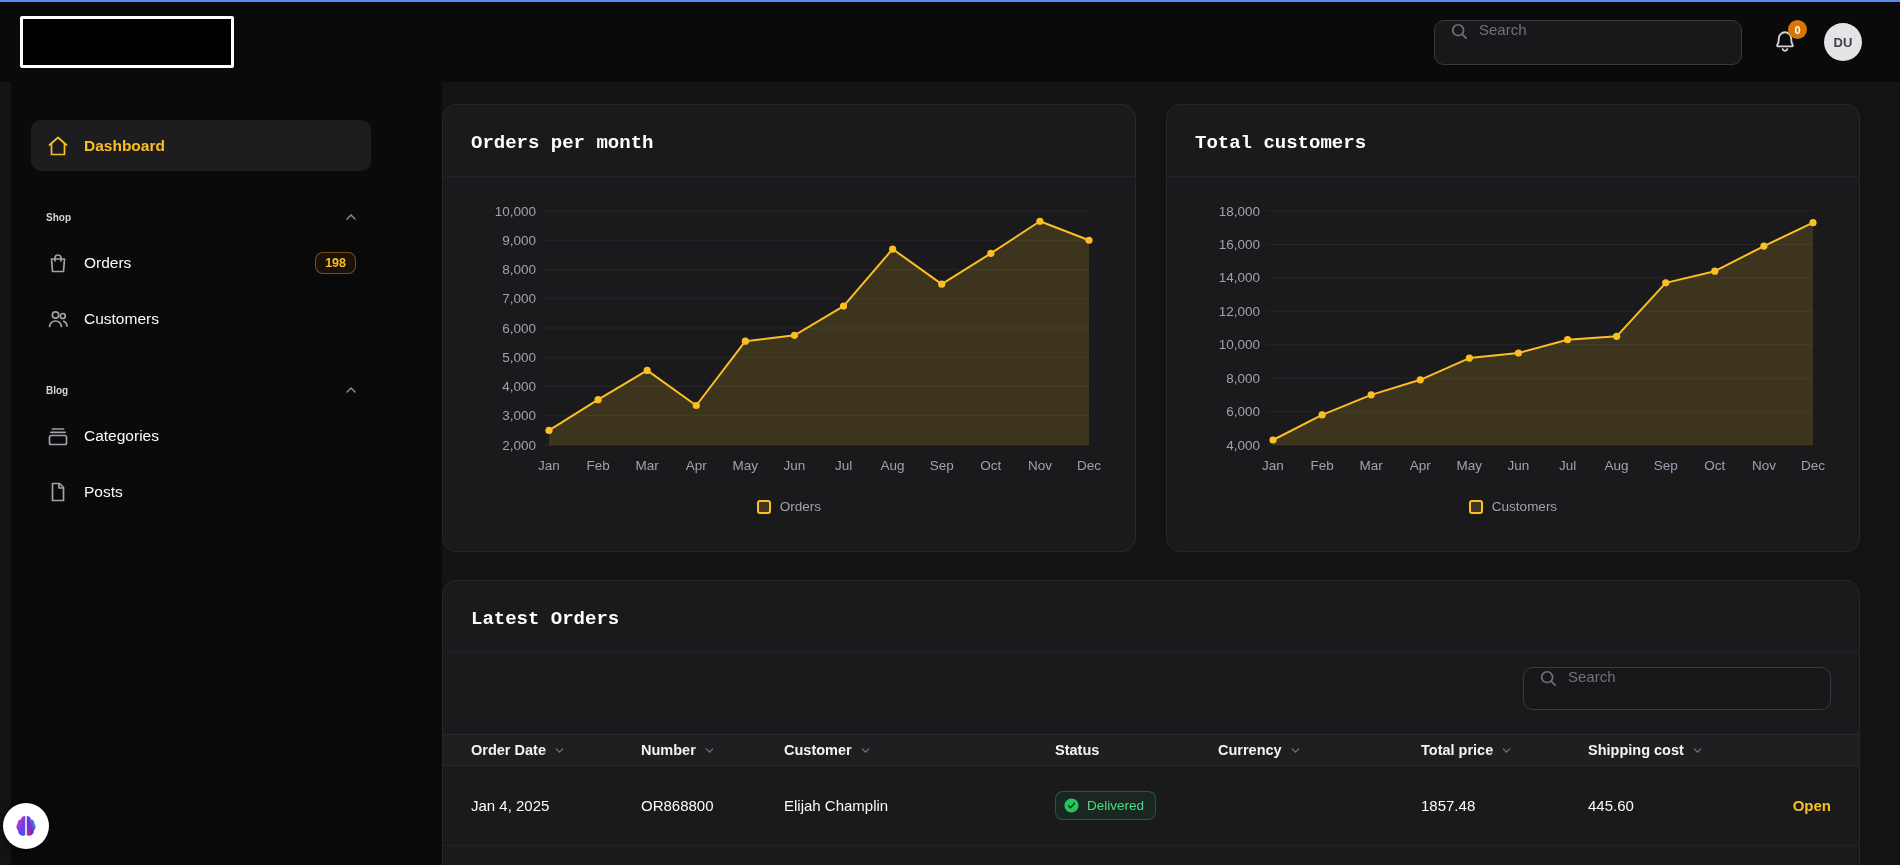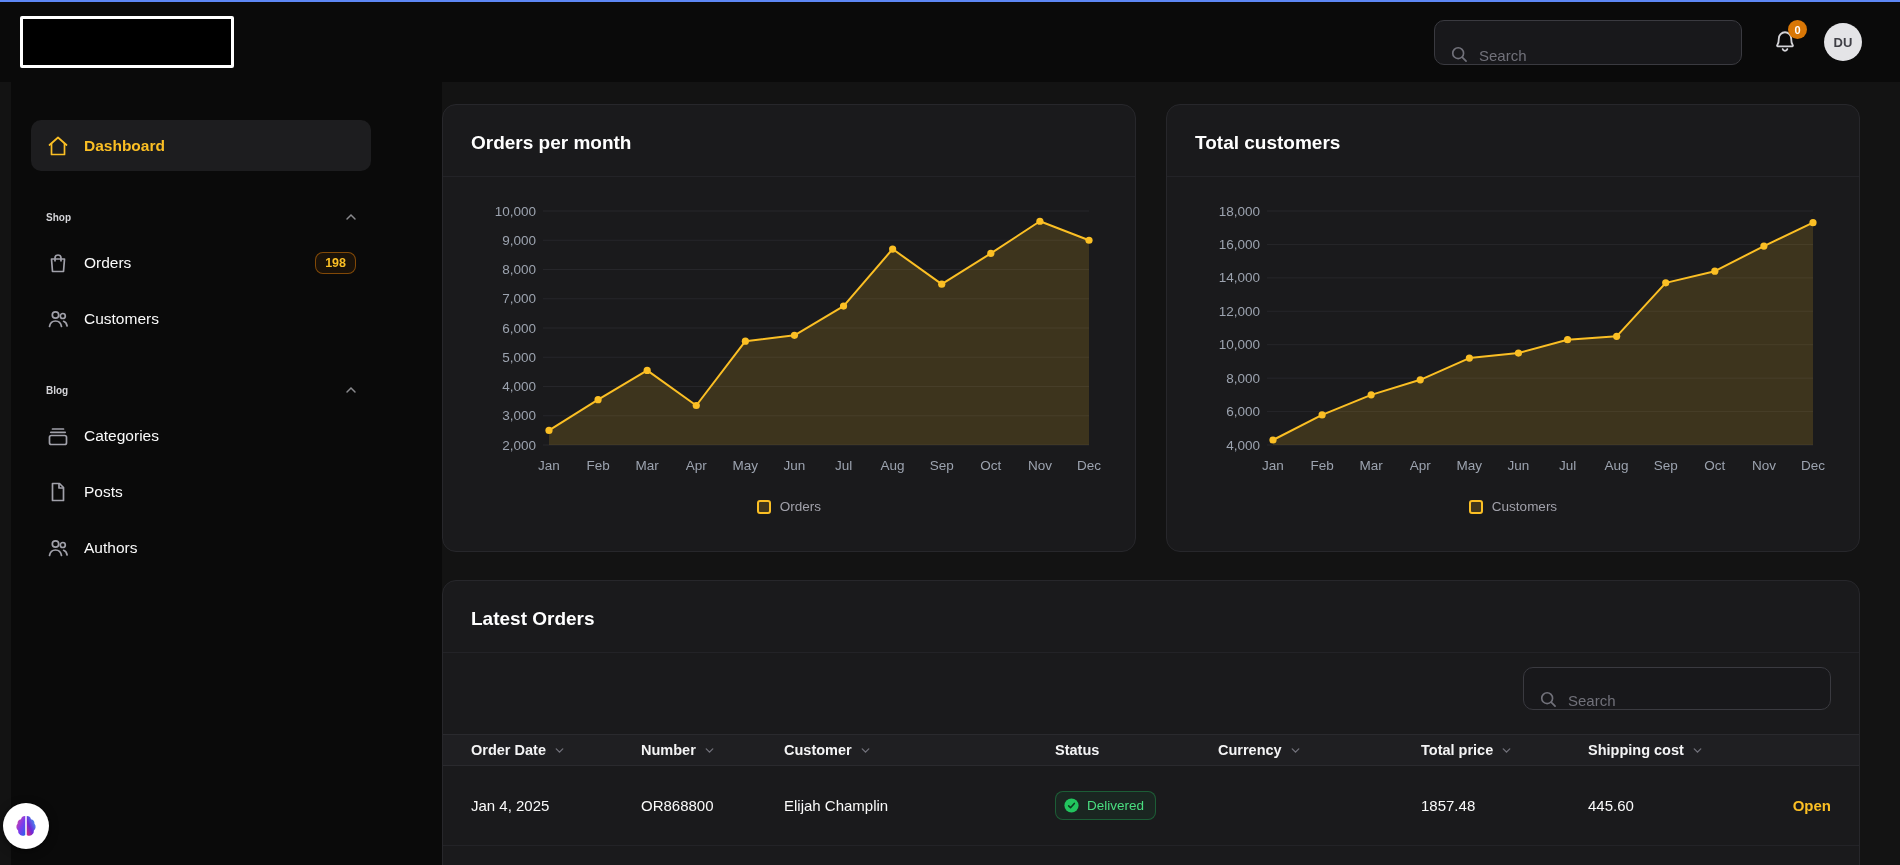--- a/index.html
+++ b/index.html
@@ -16,21 +16,21 @@
     font-family:"Liberation Sans",sans-serif;color:var(--txt);}
 
   
   .top-accent{position:absolute;top:0;left:0;width:1900px;height:2px;background:#5d87f5;z-index:30;}
 
   
   .topbar{position:absolute;top:2px;left:0;width:1900px;height:80px;background:var(--bg-rail);
     display:flex;align-items:center;padding:0 38px 0 20px;z-index:20;}
   .logo{width:214px;height:52px;background:#000;border:3px solid #fff;border-radius:2px;cursor:pointer;}
   .topbar-spacer{flex:1;}
-  .search-box{display:flex;align-items:flex-end;gap:10px;background:#18181b;border:1px solid #3a3a40;
+  .search-box{display:flex;align-items:flex-start;gap:10px;background:#18181b;border:1px solid #3a3a40;
     border-radius:10px;padding:0 14px;}
   .search-box input{background:transparent;border:none;outline:none;color:#e4e4e7;font-size:15px;
     font-family:"Liberation Sans",sans-serif;width:100%;}
   .search-box input::placeholder{color:#71717a;}
   .topbar .search-box{width:308px;height:45px;margin-right:30px;}
   .bell-wrap{position:relative;margin-right:26px;cursor:pointer;display:flex;align-items:center;}
   .bell-badge{position:absolute;top:-9px;right:-9px;min-width:19px;height:19px;border-radius:10px;
     background:#d97706;color:#fff;font-size:11px;font-weight:bold;display:flex;align-items:center;
     justify-content:center;padding:0 4px;}
   .avatar{width:38px;height:38px;border-radius:50%;background:#e4e4e7;color:#3f3f46;font-weight:bold;
@@ -50,21 +50,21 @@
   .group-head{display:flex;align-items:center;justify-content:space-between;padding:0 12px 0 15px;
     margin:38px 0 12px 0;color:#d4d4d8;font-size:10px;font-weight:bold;cursor:pointer;}
   .nav-list{display:flex;flex-direction:column;gap:5px;}
 
   
   .main{position:absolute;top:82px;left:442px;width:1458px;height:783px;overflow:hidden;
     padding:22px 40px 0 0;background:var(--bg-page);}
   .charts-row{display:flex;gap:30px;}
   .card{background:var(--bg-card);border:1px solid var(--border);border-radius:14px;overflow:hidden;}
   .chart-card{flex:1;height:448px;}
-  .card-head{padding:27px 28px 22px;border-bottom:1px solid #232327;}
+  .card-head{padding:27px 28px 22px;border-bottom:1px solid #232327;font-family:Liberation Mono, monospace;}
   .card-head h2{font-size:19px;font-weight:bold;color:#fff;}
   .chart-body{padding:22px 28px 16px;}
   .chart-svg{width:100%;height:292px;display:block;}
   .chart-svg text{font-family:"Liberation Sans",sans-serif;}
   .legend{display:flex;align-items:center;justify-content:center;gap:9px;margin-top:8px;cursor:pointer;}
   .legend-swatch{width:14px;height:14px;border:2px solid var(--accent);background:rgba(251,191,36,.18);
     border-radius:3px;}
   .legend-label{color:#a1a1aa;font-size:13.5px;}
 
   
@@ -182,31 +182,20 @@
         <span>Categories</span>
       </div>
       <div class="nav-item">
         <span class="nav-icon">
           <svg width="24" height="24" viewBox="0 0 24 24" fill="none" stroke="currentColor" stroke-width="1.7" stroke-linejoin="round">
               <path d="M6.5 3.5h7l4 4v13h-11z"></path>
               <path d="M13 3.5V8h4.5"></path>
             </svg>
         </span>
         <span>Posts</span>
-      </div>
-      <div class="nav-item">
-        <span class="nav-icon">
-          <svg width="24" height="24" viewBox="0 0 24 24" fill="none" stroke="currentColor" stroke-width="1.7" stroke-linecap="round">
-              <circle cx="9.5" cy="8" r="3.2"></circle>
-              <path d="M3.5 19.5c.6-3.4 3-5.5 6-5.5s5.4 2.1 6 5.5"></path>
-              <circle cx="16.8" cy="9" r="2.5"></circle>
-              <path d="M17.6 14.3c1.9.6 3.1 2.3 3.5 4.7"></path>
-            </svg>
-        </span>
-        <span>Authors</span>
       </div>
     </div>
   </div>
 </nav>
 
 <main class="main">
   <div class="charts-row">
     <section class="card chart-card">
       <header class="card-head">
         <h2>Orders per month</h2>

